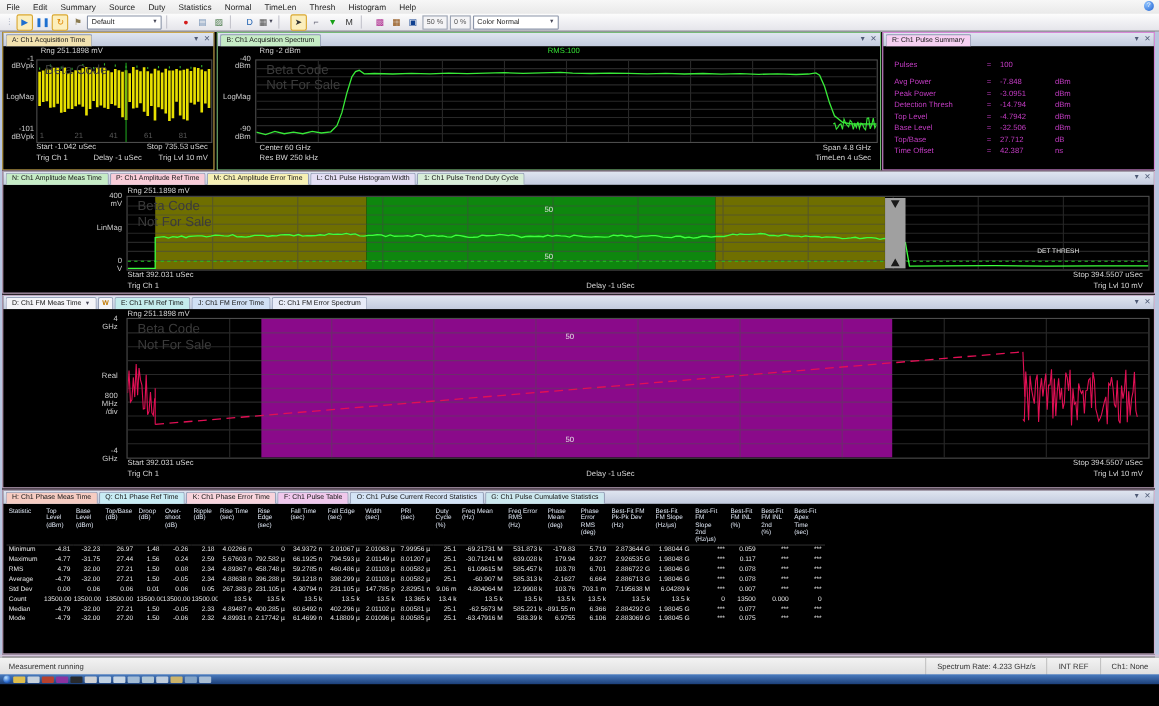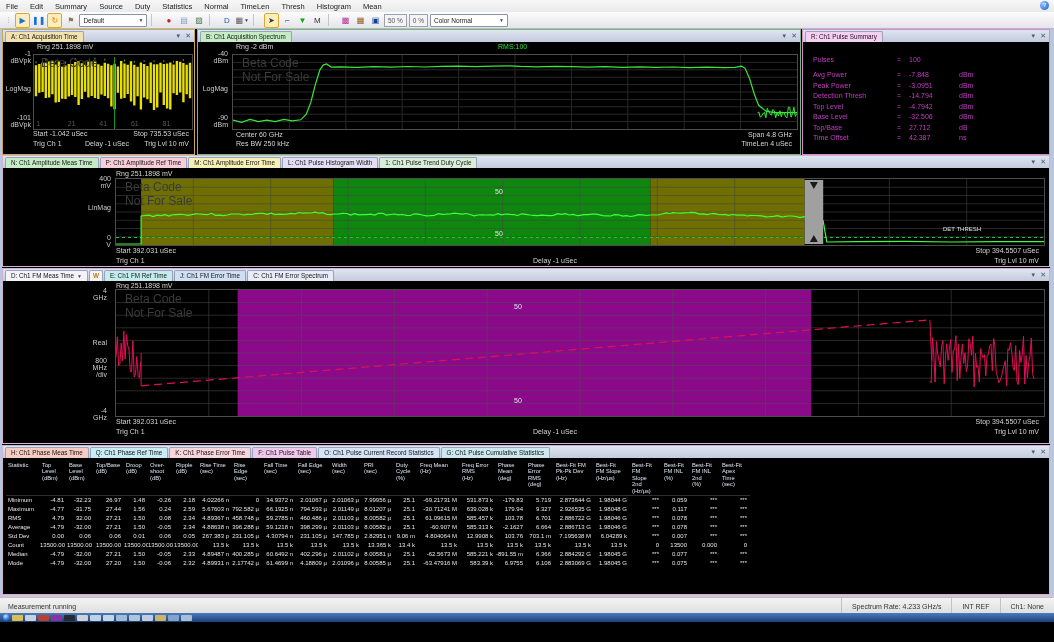--- a/index.html
+++ b/index.html
@@ -73,21 +73,21 @@
   <span class="mi">File</span>
       <span class="mi">Edit</span>
       <span class="mi">Summary</span>
       <span class="mi">Source</span>
       <span class="mi">Duty</span>
       <span class="mi">Statistics</span>
       <span class="mi">Normal</span>
       <span class="mi">TimeLen</span>
       <span class="mi">Thresh</span>
       <span class="mi">Histogram</span>
-      <span class="mi">Mean</span>
+      <span class="mi">Help</span>
     </div>
 
   <div id="toolbar">
       <span class="grip">⋮</span>
       <span class="tbtn boxed" style="color: rgb(29, 111, 208);">▶</span>
       <span class="tbtn" style="color: rgb(29, 111, 208);">❚❚</span>
       <span class="tbtn boxed" style="color: rgb(224, 132, 0);">↻</span>
       <span class="tbtn" style="color: rgb(138, 122, 80);">⚑</span>
       <span class="combo" style="width: 60px;">
         <span style="flex: 1 1 0%;">Default</span>

